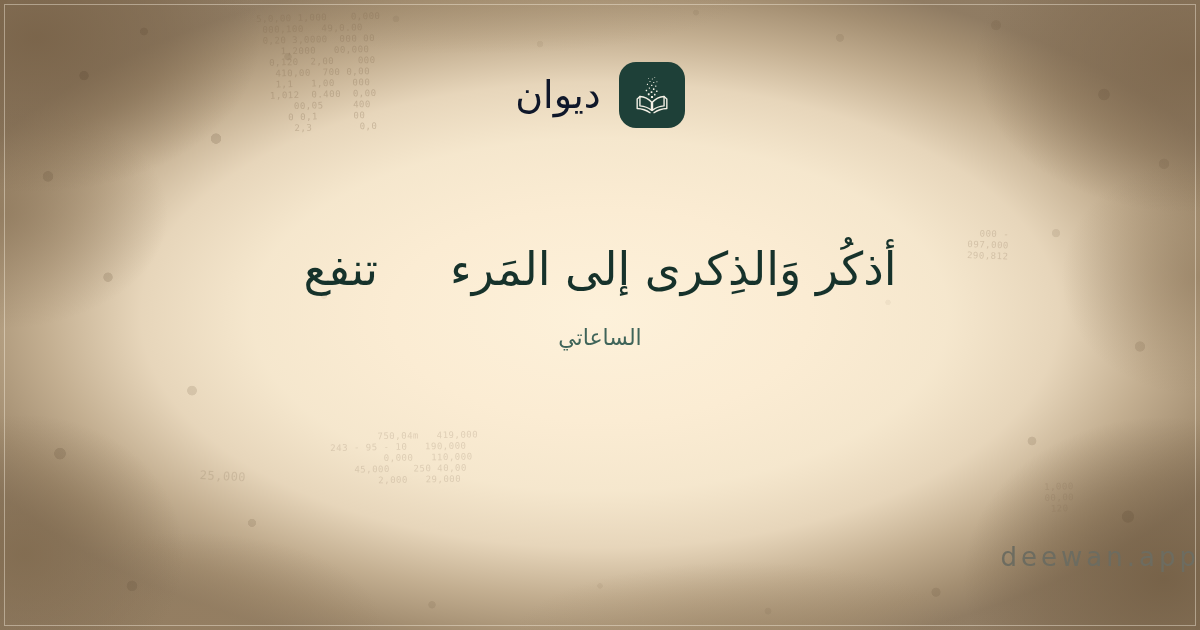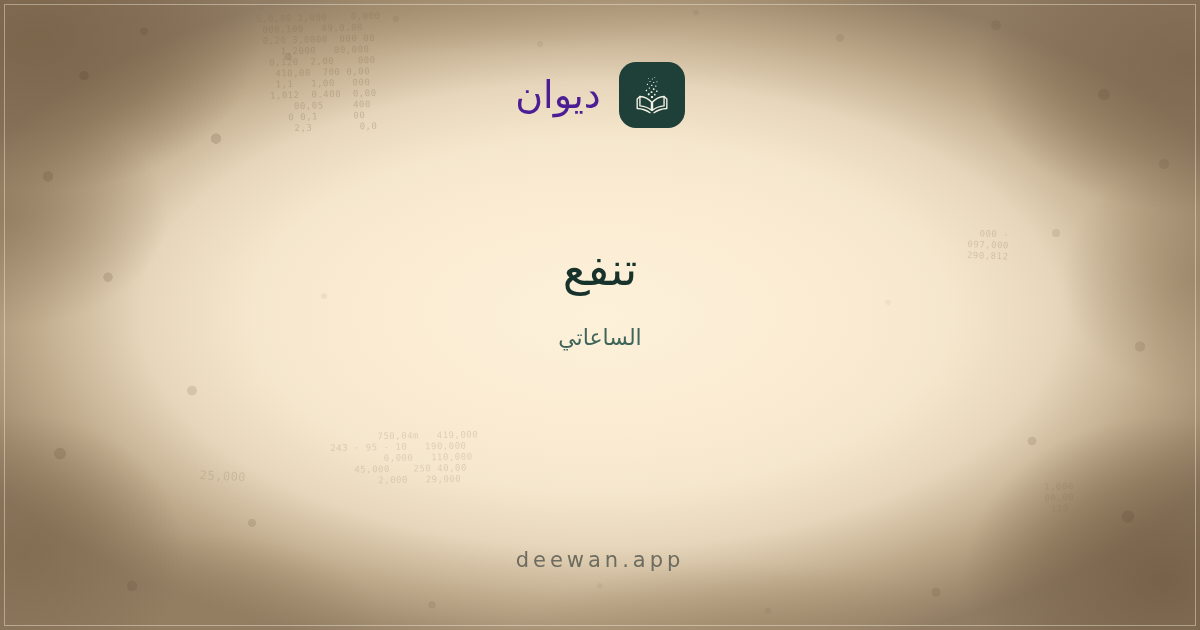--- a/index.html
+++ b/index.html
@@ -163,21 +163,21 @@
     display: flex;
     align-items: center;
     justify-content: center;
     flex: 0 0 auto;
   }
   .brand-logo svg { display: block; }
 
   .brand-name {
     font-size: 38px;
     font-weight: 400;
-    color: #4c1d95;
+    color: #0f172a;
     line-height: 1;
     letter-spacing: 0.5px;
   }
 
   .verse-block {
     margin-top: 108px;
     width: 100%;
     display: flex;
     justify-content: center;
   }
@@ -204,23 +204,23 @@
     color: #3f6459;
     letter-spacing: 0.3px;
     line-height: 1;
   }
 
   .footer {
     position: absolute;
     bottom: 58px;
     left: 0;
     right: 0;
-    text-align: center;
+    text-align: right;
     direction: ltr;
-    font-size: 21px;
+    font-size: 26px;
     letter-spacing: 4px;
     color: #6d6c60;
     font-weight: 400;
   }
 </style>
 </head>
 <body>
 
 <div class="card">
 
@@ -295,20 +295,21 @@
               <rect x="35.6" y="4.8" width="1.2" height="1.2" rx="0.3"></rect>
             </g>
           </svg>
         </span>
       </div>
       <div class="brand-name">ديوان</div>
     </div>
 
     <div class="verse-block">
       <div class="verse-line">
+        <span class="hemistich">أذكُر وَالذِكرى إلى المَرء</span>
         <span class="hemistich">تنفع</span>
       </div>
     </div>
 
     <div class="author">الساعاتي</div>
 
   </div>
 
   <div class="footer">deewan.app</div>
 

